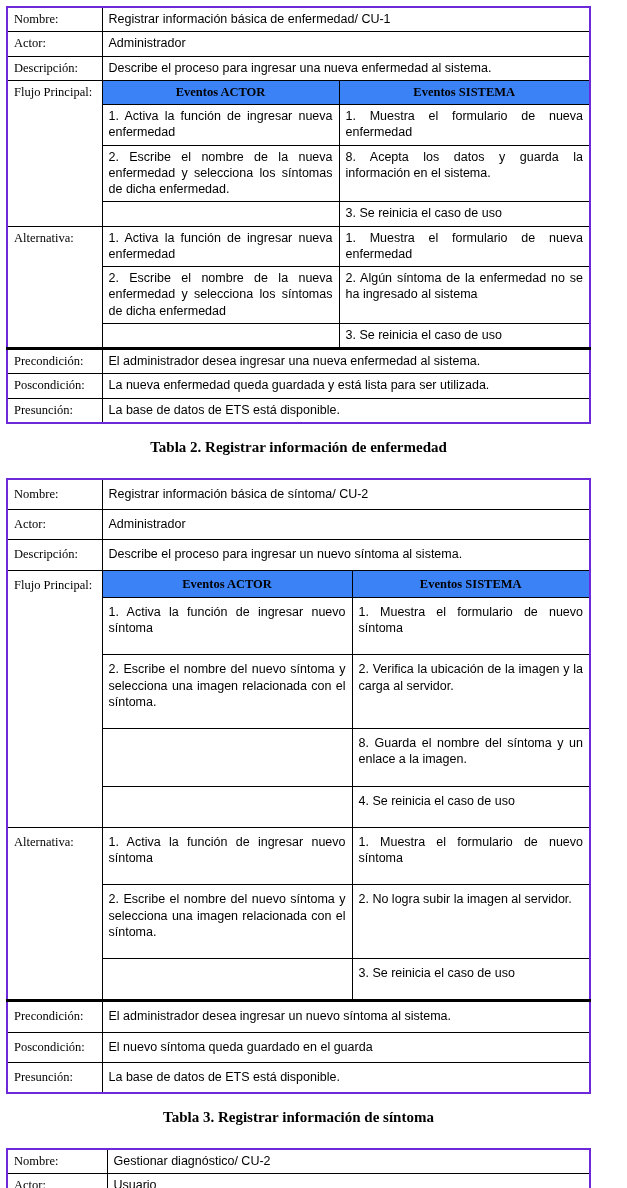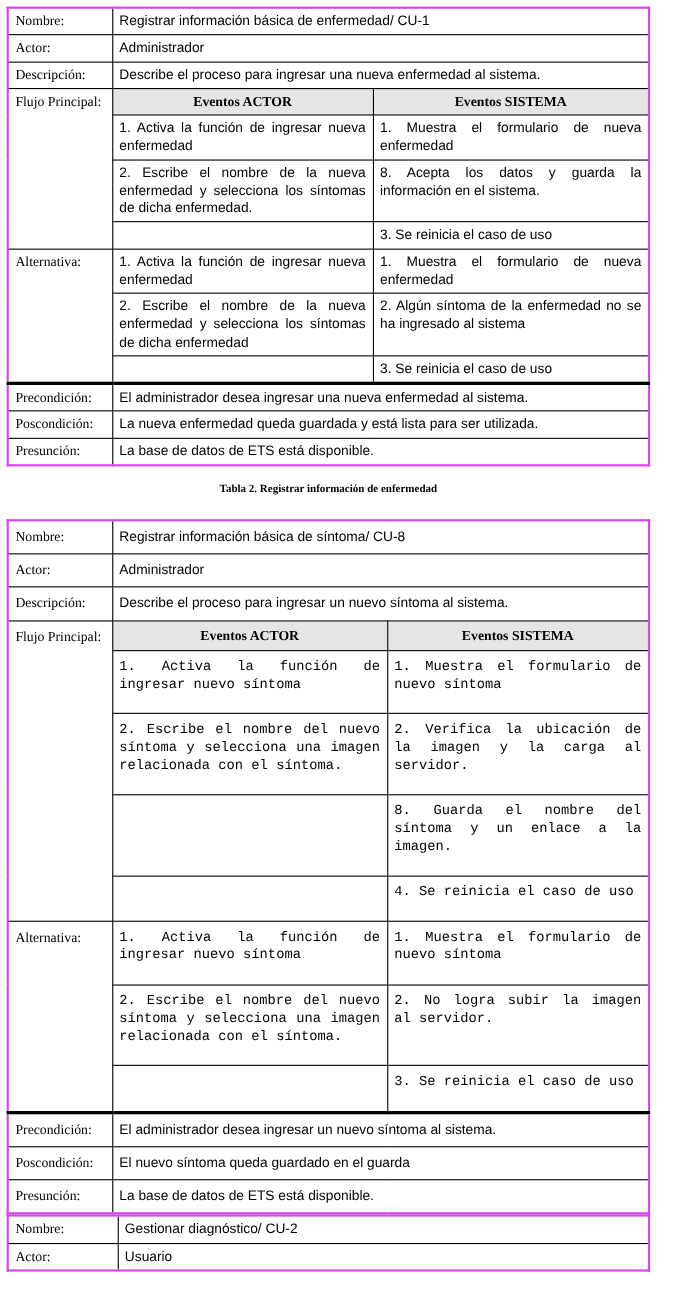--- a/index.html
+++ b/index.html
@@ -11,56 +11,56 @@
   }
   .page {
     width: 627px;
     box-sizing: border-box;
     padding: 6px 0 6px 6px;
   }
   table.uc {
     border-collapse: collapse;
     width: 585px;
     table-layout: fixed;
-    border: 2px solid #d946ef;
+    border: 2px solid #6d28d9;
   }
   table.uc td, table.uc th {
     border: 1px solid #000;
     vertical-align: top;
     padding: 3px 6px 4px 6px;
     font-size: 12.5px;
     line-height: 1.3;
     overflow: hidden;
   }
   td.lbl {
     font-family: "Liberation Serif", serif;
     font-size: 13px;
   }
   th.evhdr {
-    background: #e5e5e5;
+    background: #3b82f6;
     font-family: "Liberation Serif", serif;
     font-weight: bold;
     font-size: 12.5px;
     text-align: center;
     padding: 3px 6px;
   }
   td.ev { text-align: justify; }
   tr.sep td { border-top: 3px solid #000; }
 
   
   table.t2 td { padding: 6px 6px 7px 6px; }
-  table.t2 td.ev { padding-bottom: 18px; font-family: Liberation Mono, monospace; }
+  table.t2 td.ev { padding-bottom: 18px; }
   table.t2 th.evhdr { padding: 5px 6px; }
 
   .caption {
     width: 585px;
     text-align: center;
     font-family: "Liberation Serif", serif;
     font-weight: bold;
-    font-size: 10px;
+    font-size: 15px;
     margin: 15px 0 22px 0;
   }
 </style>
 </head>
 <body>
 
 <div class="page">
 
   <table class="uc t1">
     <colgroup>
@@ -129,21 +129,21 @@
 
   <table class="uc t2">
     <colgroup>
         <col style="width:95px">
         <col style="width:250px">
         <col>
       </colgroup>
     <tbody>
       <tr>
         <td class="lbl">Nombre:</td>
-        <td colspan="2">Registrar información básica de síntoma/ CU-8</td>
+        <td colspan="2">Registrar información básica de síntoma/ CU-2</td>
       </tr>
       <tr>
         <td class="lbl">Actor:</td>
         <td colspan="2">Administrador</td>
       </tr>
       <tr>
         <td class="lbl">Descripción:</td>
         <td colspan="2">Describe el proceso para ingresar un nuevo síntoma al sistema.</td>
       </tr>
       <tr>
@@ -187,20 +187,21 @@
       <tr>
         <td class="lbl">Poscondición:</td>
         <td colspan="2">El nuevo síntoma queda guardado en el guarda</td>
       </tr>
       <tr>
         <td class="lbl">Presunción:</td>
         <td colspan="2">La base de datos de ETS está disponible.</td>
       </tr>
     </tbody>
   </table>
+  <div class="caption">Tabla 3. Registrar información de síntoma</div>
 
   <table class="uc t3">
     <colgroup>
         <col style="width:100px">
         <col style="width:262px">
         <col>
       </colgroup>
     <tbody>
       <tr>
         <td class="lbl">Nombre:</td>

